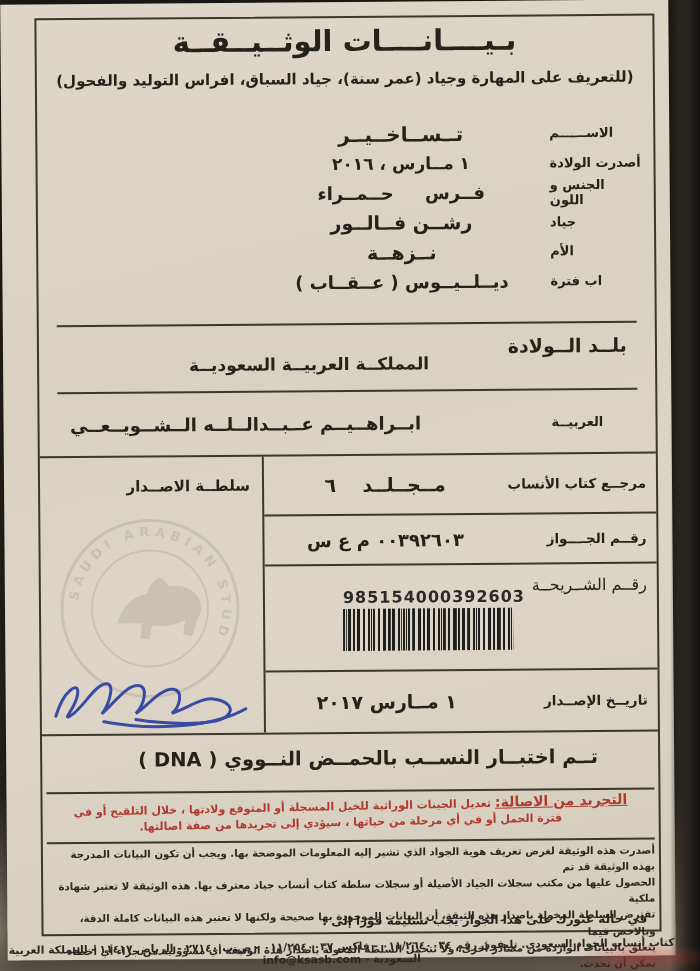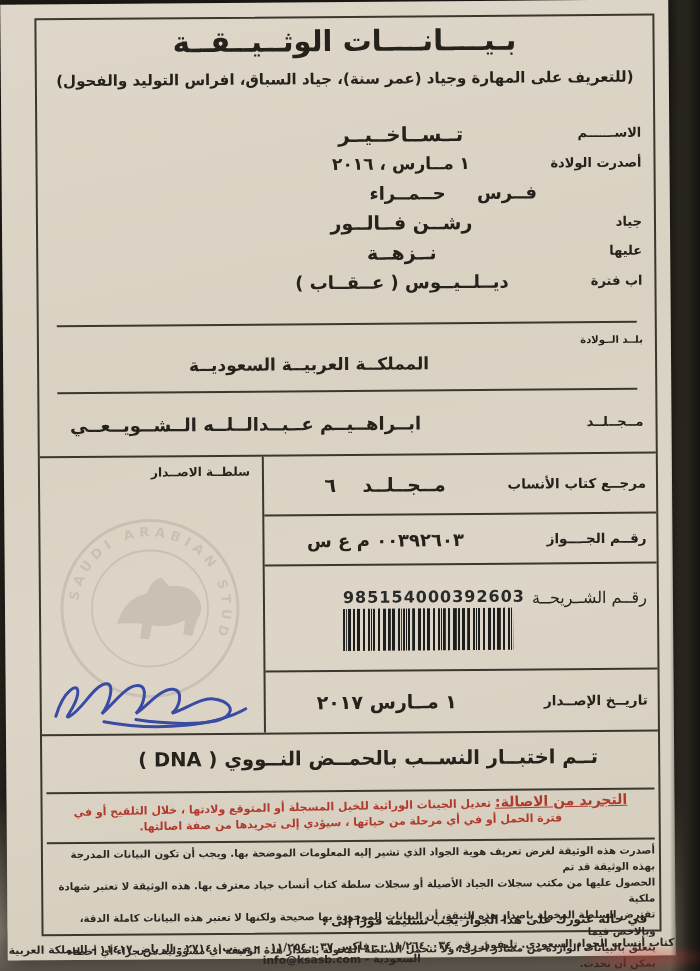--- a/index.html
+++ b/index.html
@@ -20,61 +20,61 @@
   }
   .frame{
     position:absolute;left:34px;top:14px;width:616px;height:914px;
     border:2px solid #3b372f;direction:rtl;color:#25221c;
   }
   .abs{position:absolute;}
   .doc-title{top:6px;left:0;width:100%;text-align:center;font-size:29px;font-weight:bold;letter-spacing:1px;}
   .doc-subtitle{top:52px;left:0;width:100%;text-align:center;font-size:15px;font-weight:bold;}
   .fields{top:102px;left:0;width:100%;}
   .frow{display:flex;align-items:center;height:29.5px;}
-  .flabel{width:92px;padding-left:0;padding-right:12px;font-size:13px;font-weight:bold;text-align:right;flex:none;}
+  .flabel{width:92px;padding-left:0;padding-right:12px;font-size:13px;font-weight:bold;text-align:left;flex:none;}
   .fvalue{flex:1;text-align:center;font-size:19px;font-weight:bold;padding-left:215px;white-space:nowrap;}
   .frow:nth-child(1) .fvalue{font-size:20px;}
   .frow:nth-child(2) .fvalue{font-size:17px;}
   .frow:nth-child(3) .fvalue{font-size:18px;}
   .frow:nth-child(6) .fvalue{font-size:18px;}
   .line{position:absolute;left:18px;right:18px;border-top:2px solid #3b372f;}
   .line-full{left:4px;right:4px;}
   .hr1{top:305px;} .hr2{top:372px;} .hr3{top:772px;} .hr4{top:822px;}
-  .birth-label{top:318px;right:12px;font-size:10px;font-weight:bold;}
+  .birth-label{top:318px;right:28px;font-size:19px;font-weight:bold;}
   .birth-value{top:336px;left:0;width:100%;text-align:center;font-size:17px;font-weight:bold;padding-right:76px;box-sizing:border-box;}
   .breeder-row{top:390px;left:0;width:100%;display:flex;align-items:center;height:30px;}
   .breeder-row .flabel{width:92px;}
   .breeder-row .fvalue{padding-left:0;padding-right:100px;font-size:18px;}
   .table{
     top:436px;left:0;width:100%;height:280px;border-top:2px solid #3b372f;border-bottom:2px solid #3b372f;
     display:flex;flex-direction:row;direction:ltr;box-sizing:border-box;
   }
   .authority-cell{width:222px;position:relative;flex:none;}
   .col-right{flex:1;border-left:2px solid #3b372f;display:flex;flex-direction:column;direction:rtl;}
   .tcell{display:flex;align-items:center;}
   .tcell .tlabel{width:140px;padding-right:10px;font-size:13.5px;font-weight:bold;text-align:right;flex:none;}
   .tcell .tvalue{flex:1;text-align:center;font-weight:bold;white-space:nowrap;}
   .cell-studbook{height:58px;border-bottom:2px solid #3b372f;}
   .cell-studbook .tvalue{font-size:19px;}
   .cell-passport{height:48px;border-bottom:2px solid #3b372f;}
   .cell-passport .tvalue{font-size:18px;letter-spacing:1px;}
   .cell-chip{height:104px;border-bottom:2px solid #3b372f;position:relative;}
-  .cell-chip .tlabel{position:absolute;top:24px;right:10px;width:auto;margin-left:28px;}
+  .cell-chip .tlabel{position:absolute;top:11px;right:10px;width:auto;margin-left:28px;}
   .chip-block{position:absolute;left:78px;top:22px;direction:ltr;text-align:left;}
   .chip-number{font-size:16px;font-weight:bold;letter-spacing:1px;color:#2a2a28;}
   .barcode{
     width:170px;height:42px;margin-top:2px;
     background:
       repeating-linear-gradient(90deg,#1d1d1b 0 2px,rgba(0,0,0,0) 2px 5px),
       repeating-linear-gradient(90deg,#1d1d1b 0 1px,rgba(0,0,0,0) 1px 7px),
       repeating-linear-gradient(90deg,rgba(0,0,0,0) 0 3px,#3a3a36 3px 4px,rgba(0,0,0,0) 4px 11px);
   }
   .cell-issue{flex:1;}
   .cell-issue .tvalue{font-size:19px;}
-  .authority-label{position:absolute;top:8px;right:12px;font-size:12px;font-weight:bold;}
+  .authority-label{position:absolute;top:20px;right:12px;font-size:15px;font-weight:bold;}
   .seal{position:absolute;left:16px;top:58px;opacity:.17;}
   .signature{position:absolute;left:8px;top:212px;}
   .dna-line{top:729px;left:0;width:100%;text-align:center;font-size:19.5px;font-weight:bold;padding-left:36px;box-sizing:border-box;}
   .warning{
     top:777px;left:0;width:100%;text-align:center;color:#b03a2e;
     font-size:11px;font-weight:bold;line-height:1.45;padding:0 28px;box-sizing:border-box;
     transform:rotate(-0.8deg);
   }
   .warning .wtitle{font-size:14px;text-decoration:underline;}
   .disclaimer{
@@ -105,45 +105,46 @@
     <div class="abs fields">
       <div class="frow">
         <span class="flabel">الاســــــم</span>
         <span class="fvalue">تــســاخــيــر</span>
       </div>
       <div class="frow">
         <span class="flabel">أصدرت الولادة</span>
         <span class="fvalue">١ مــارس ، ٢٠١٦</span>
       </div>
       <div class="frow">
+        <span class="flabel">الجنس و اللون</span>
         <span class="fvalue">فــرس&nbsp;&nbsp;&nbsp;&nbsp;&nbsp;حــمــراء</span>
       </div>
       <div class="frow">
         <span class="flabel">جياد</span>
         <span class="fvalue">رشــن فــالــور</span>
       </div>
       <div class="frow">
-        <span class="flabel">عليها</span>
+        <span class="flabel">الأم</span>
         <span class="fvalue">نــزهــة</span>
       </div>
       <div class="frow">
         <span class="flabel">اب فترة</span>
         <span class="fvalue">ديــلــيــوس ( عــقــاب )</span>
       </div>
     </div>
 
     <div class="line hr1"></div>
 
     <div class="abs birth-label">بلــد الــولادة</div>
     <div class="abs birth-value">المملكــة العربيــة السعوديــة</div>
 
     <div class="line hr2"></div>
 
     <div class="abs breeder-row">
-      <span class="flabel">مــجــلــد</span>
+      <span class="flabel">العربيــة</span>
       <span class="fvalue">ابــراهــيــم عــبــدالــلــه الــشــويــعــي</span>
     </div>
 
     <div class="abs table">
       <div class="authority-cell">
         <div class="authority-label">سلطــة الاصــدار</div>
         <svg class="seal" width="186" height="186" viewBox="0 0 186 186">
           <circle cx="93" cy="93" r="88" fill="none" stroke="#6e6656" stroke-width="3"></circle>
           <circle cx="93" cy="93" r="58" fill="none" stroke="#6e6656" stroke-width="1.8"></circle>
           <path id="sealArc" d="M93,93 m-72,0 a72,72 0 1,1 144,0 a72,72 0 1,1 -144,0" fill="none"></path>

